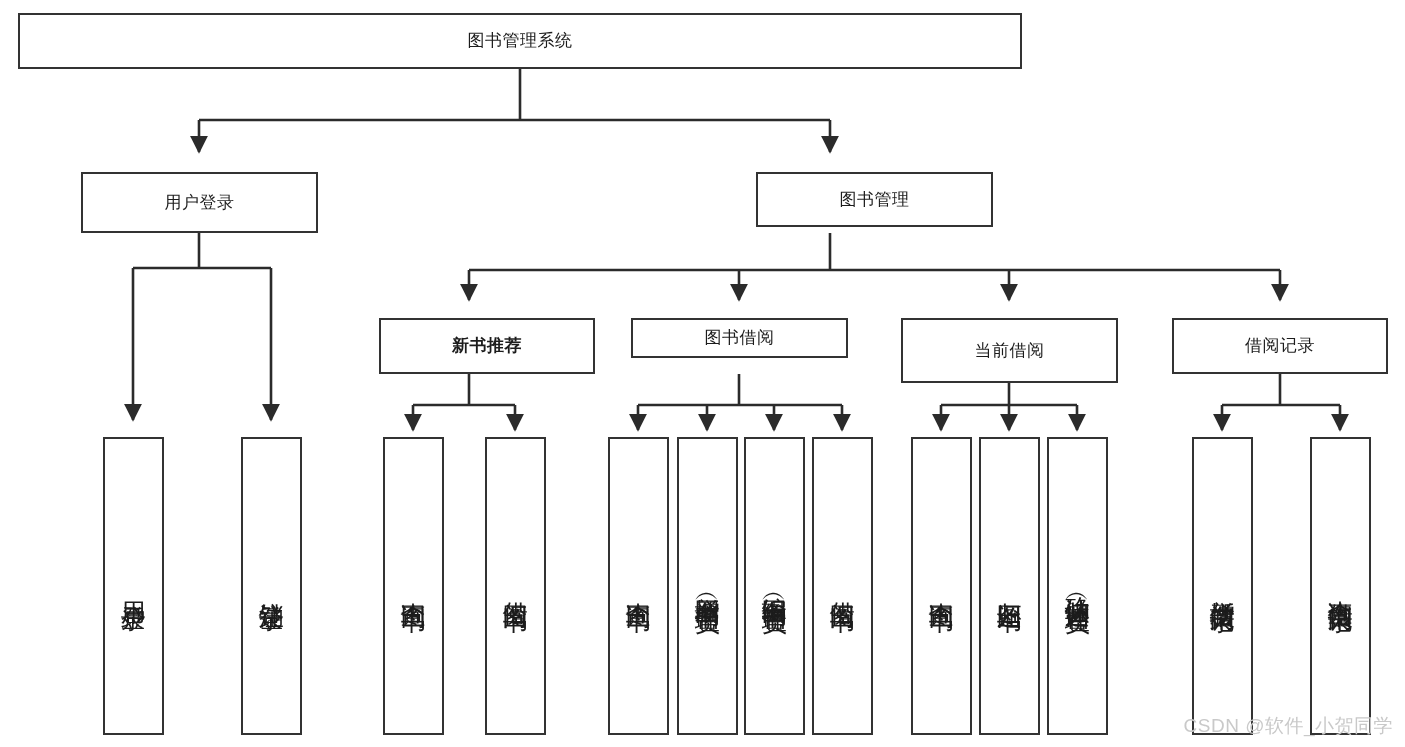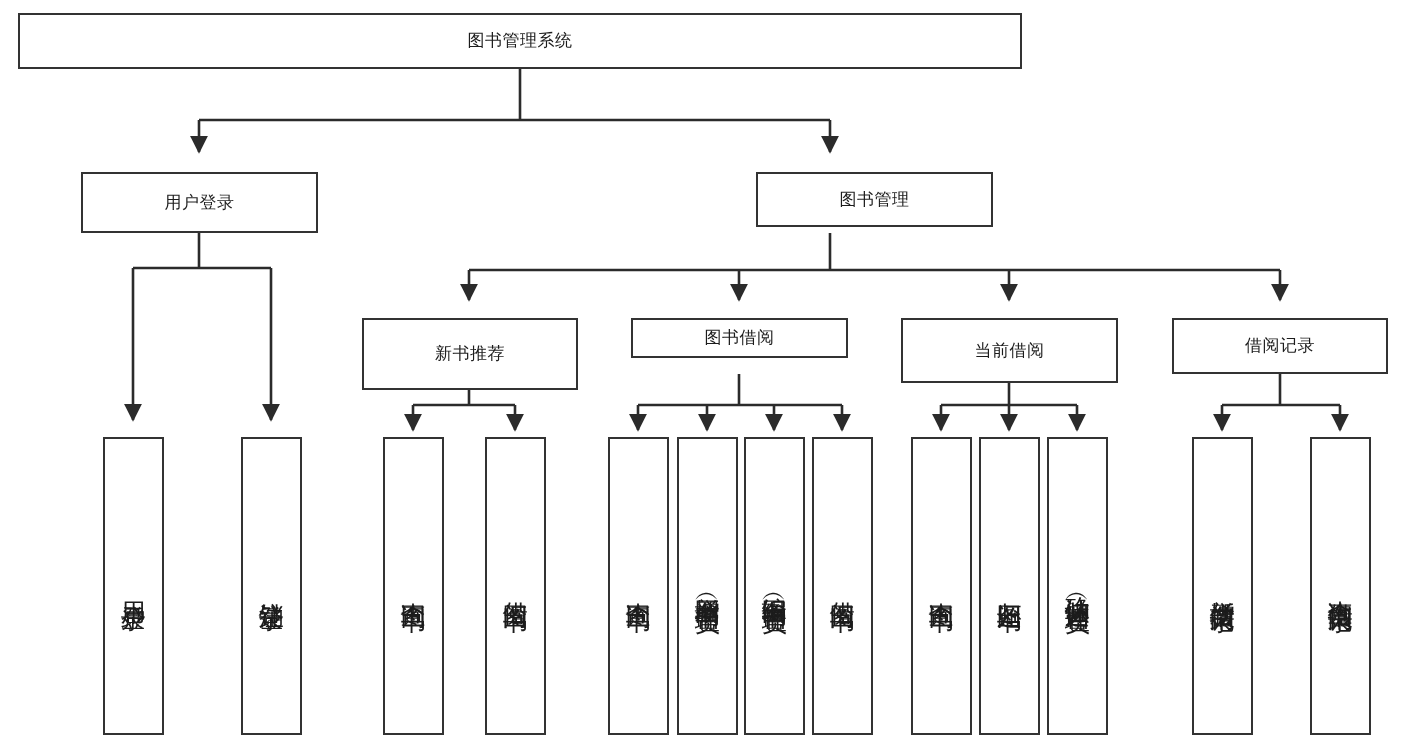--- a/index.html
+++ b/index.html
@@ -134,21 +134,21 @@
   </div>
 
   <div class="node" style="left:81px; top:172px; width:237px; height:61px;">
     <span class="label">用户登录</span>
   </div>
 
   <div class="node" style="left:711px; top:172px; width:237px; height:55px;margin-left:45px;">
     <span class="label">图书管理</span>
   </div>
 
-  <div class="node" style="left:362px; top:318px; width:216px; height:72px;">
+  <div class="node" style="left:379px; top:318px; width:216px; height:56px;font-weight:bold;">
     <span class="label">新书推荐</span>
   </div>
 
   <div class="node" style="left:631px; top:318px; width:217px; height:40px;">
     <span class="label">图书借阅</span>
   </div>
 
   <div class="node" style="left:901px; top:318px; width:217px; height:65px;">
     <span class="label">当前借阅</span>
   </div>
@@ -228,14 +228,15 @@
       <span class="label">新增借阅记录</span>
     </span>
   </div>
 
   <div class="node leaf" style="left:1310px; top:437px; width:61px; height:298px;">
     <span class="leafwrap">
       <span class="label">查询借阅记录</span>
     </span>
   </div>
 
+  <div class="watermark">CSDN @软件_小贺同学</div>
 
 </div>
 
 </body></html>

